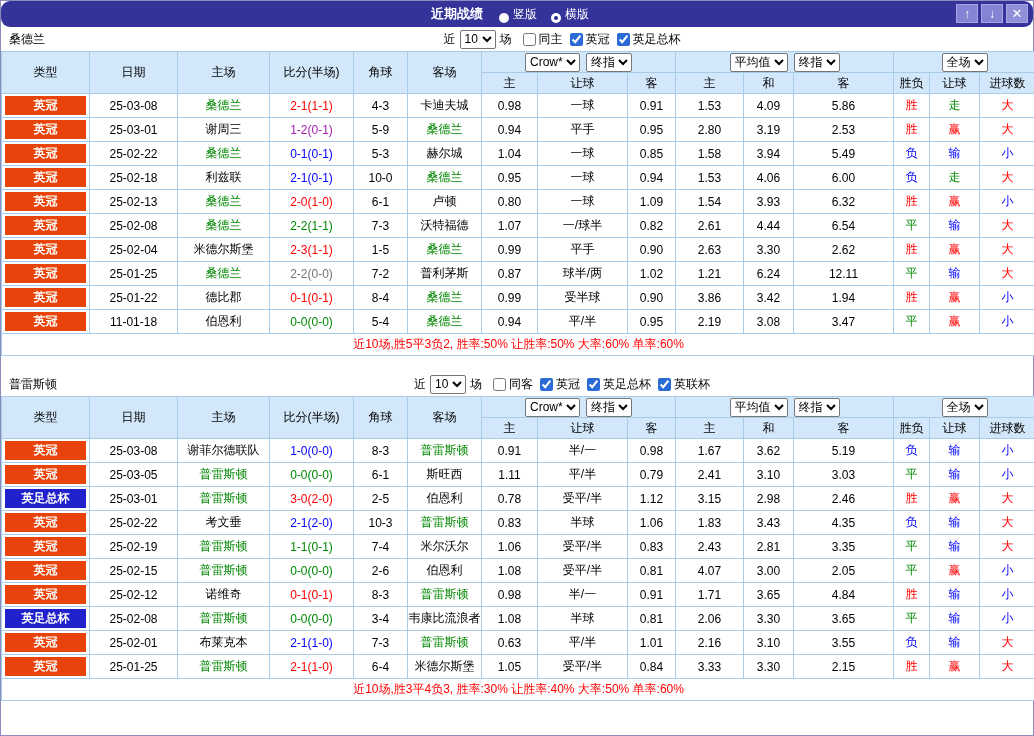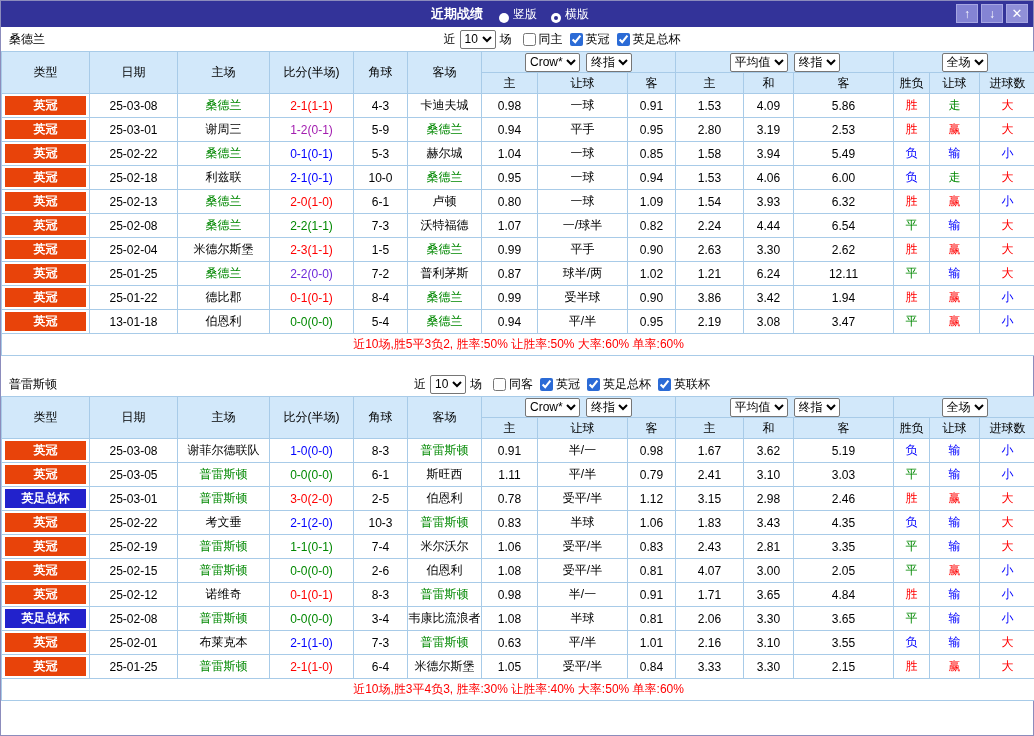--- a/index.html
+++ b/index.html
@@ -8,21 +8,21 @@
     font-family: "Liberation Sans", "DejaVu Sans", sans-serif;
     font-size: 12px;
     color: #000;
     background: #fff;
   }
   .window { width: 1034px; min-height: 736px; border: 1px solid #8c8cbc; background: #fff; }
 
   
   .titlebar {
     height: 26px; background: #333399; color: #fff;
-    display: flex; align-items: center; justify-content: center; position: relative;
+    display: flex; align-items: center; justify-content: center; position: relative; border-radius: 9px;
   }
   .title { font-weight: bold; font-size: 13px; margin-right: 16px; }
   .radio-opt { display: inline-flex; align-items: flex-end; margin-right: 14px; cursor: pointer; }
   .radio { width: 10px; height: 10px; border-radius: 50%; background: #fff; margin-right: 4px; position: relative; display: inline-block; }
   .radio.sel::after { content: ""; position: absolute; left: 3px; top: 3px; width: 4px; height: 4px; border-radius: 50%; background: #2a2a90; }
   .tb-btns { position: absolute; right: 5px; top: 3px; display: flex; gap: 3px; }
   .tb-btn {
     width: 22px; height: 19px; background: #8484d4; border: 1px solid #a6a6e2; color: #fff;
     font-size: 12px; font-weight: bold; cursor: pointer; padding: 0; line-height: 16px; font-family: inherit;
   }
@@ -251,21 +251,21 @@
               <div class="badge" style="background: rgb(232, 67, 10);">英冠</div>
             </td>
             <td>25-02-08</td>
             <td style="color: rgb(0, 136, 0);">桑德兰</td>
             <td style="color: rgb(0, 136, 0);">2-2(1-1)</td>
             <td>7-3</td>
             <td>沃特福德</td>
             <td>1.07</td>
             <td>一/球半</td>
             <td>0.82</td>
-            <td>2.24</td>
+            <td>2.61</td>
             <td>4.44</td>
             <td>6.54</td>
             <td style="color: rgb(0, 136, 0);">平</td>
             <td style="color: rgb(0, 0, 255);">输</td>
             <td style="color: rgb(255, 0, 0);">大</td>
           </tr>
           <tr>
             <td class="league-cell">
               <div class="badge" style="background: rgb(232, 67, 10);">英冠</div>
             </td>
@@ -283,21 +283,21 @@
             <td style="color: rgb(255, 0, 0);">胜</td>
             <td style="color: rgb(255, 0, 0);">赢</td>
             <td style="color: rgb(255, 0, 0);">大</td>
           </tr>
           <tr>
             <td class="league-cell">
               <div class="badge" style="background: rgb(232, 67, 10);">英冠</div>
             </td>
             <td>25-01-25</td>
             <td style="color: rgb(0, 136, 0);">桑德兰</td>
-            <td style="color: #6d28d9;">2-2(0-0)</td>
+            <td style="color: #737373;">2-2(0-0)</td>
             <td>7-2</td>
             <td>普利茅斯</td>
             <td>0.87</td>
             <td>球半/两</td>
             <td>1.02</td>
             <td>1.21</td>
             <td>6.24</td>
             <td>12.11</td>
             <td style="color: rgb(0, 136, 0);">平</td>
             <td style="color: rgb(0, 0, 255);">输</td>
@@ -319,21 +319,21 @@
             <td>3.42</td>
             <td>1.94</td>
             <td style="color: rgb(255, 0, 0);">胜</td>
             <td style="color: rgb(255, 0, 0);">赢</td>
             <td style="color: rgb(0, 0, 255);">小</td>
           </tr>
           <tr>
             <td class="league-cell">
               <div class="badge" style="background: rgb(232, 67, 10);">英冠</div>
             </td>
-            <td>13-01-18</td>
+            <td>11-01-18</td>
             <td>伯恩利</td>
             <td style="color: rgb(0, 136, 0);">0-0(0-0)</td>
             <td>5-4</td>
             <td style="color: rgb(0, 136, 0);">桑德兰</td>
             <td>0.94</td>
             <td>平/半</td>
             <td>0.95</td>
             <td>2.19</td>
             <td>3.08</td>
             <td>3.47</td>

